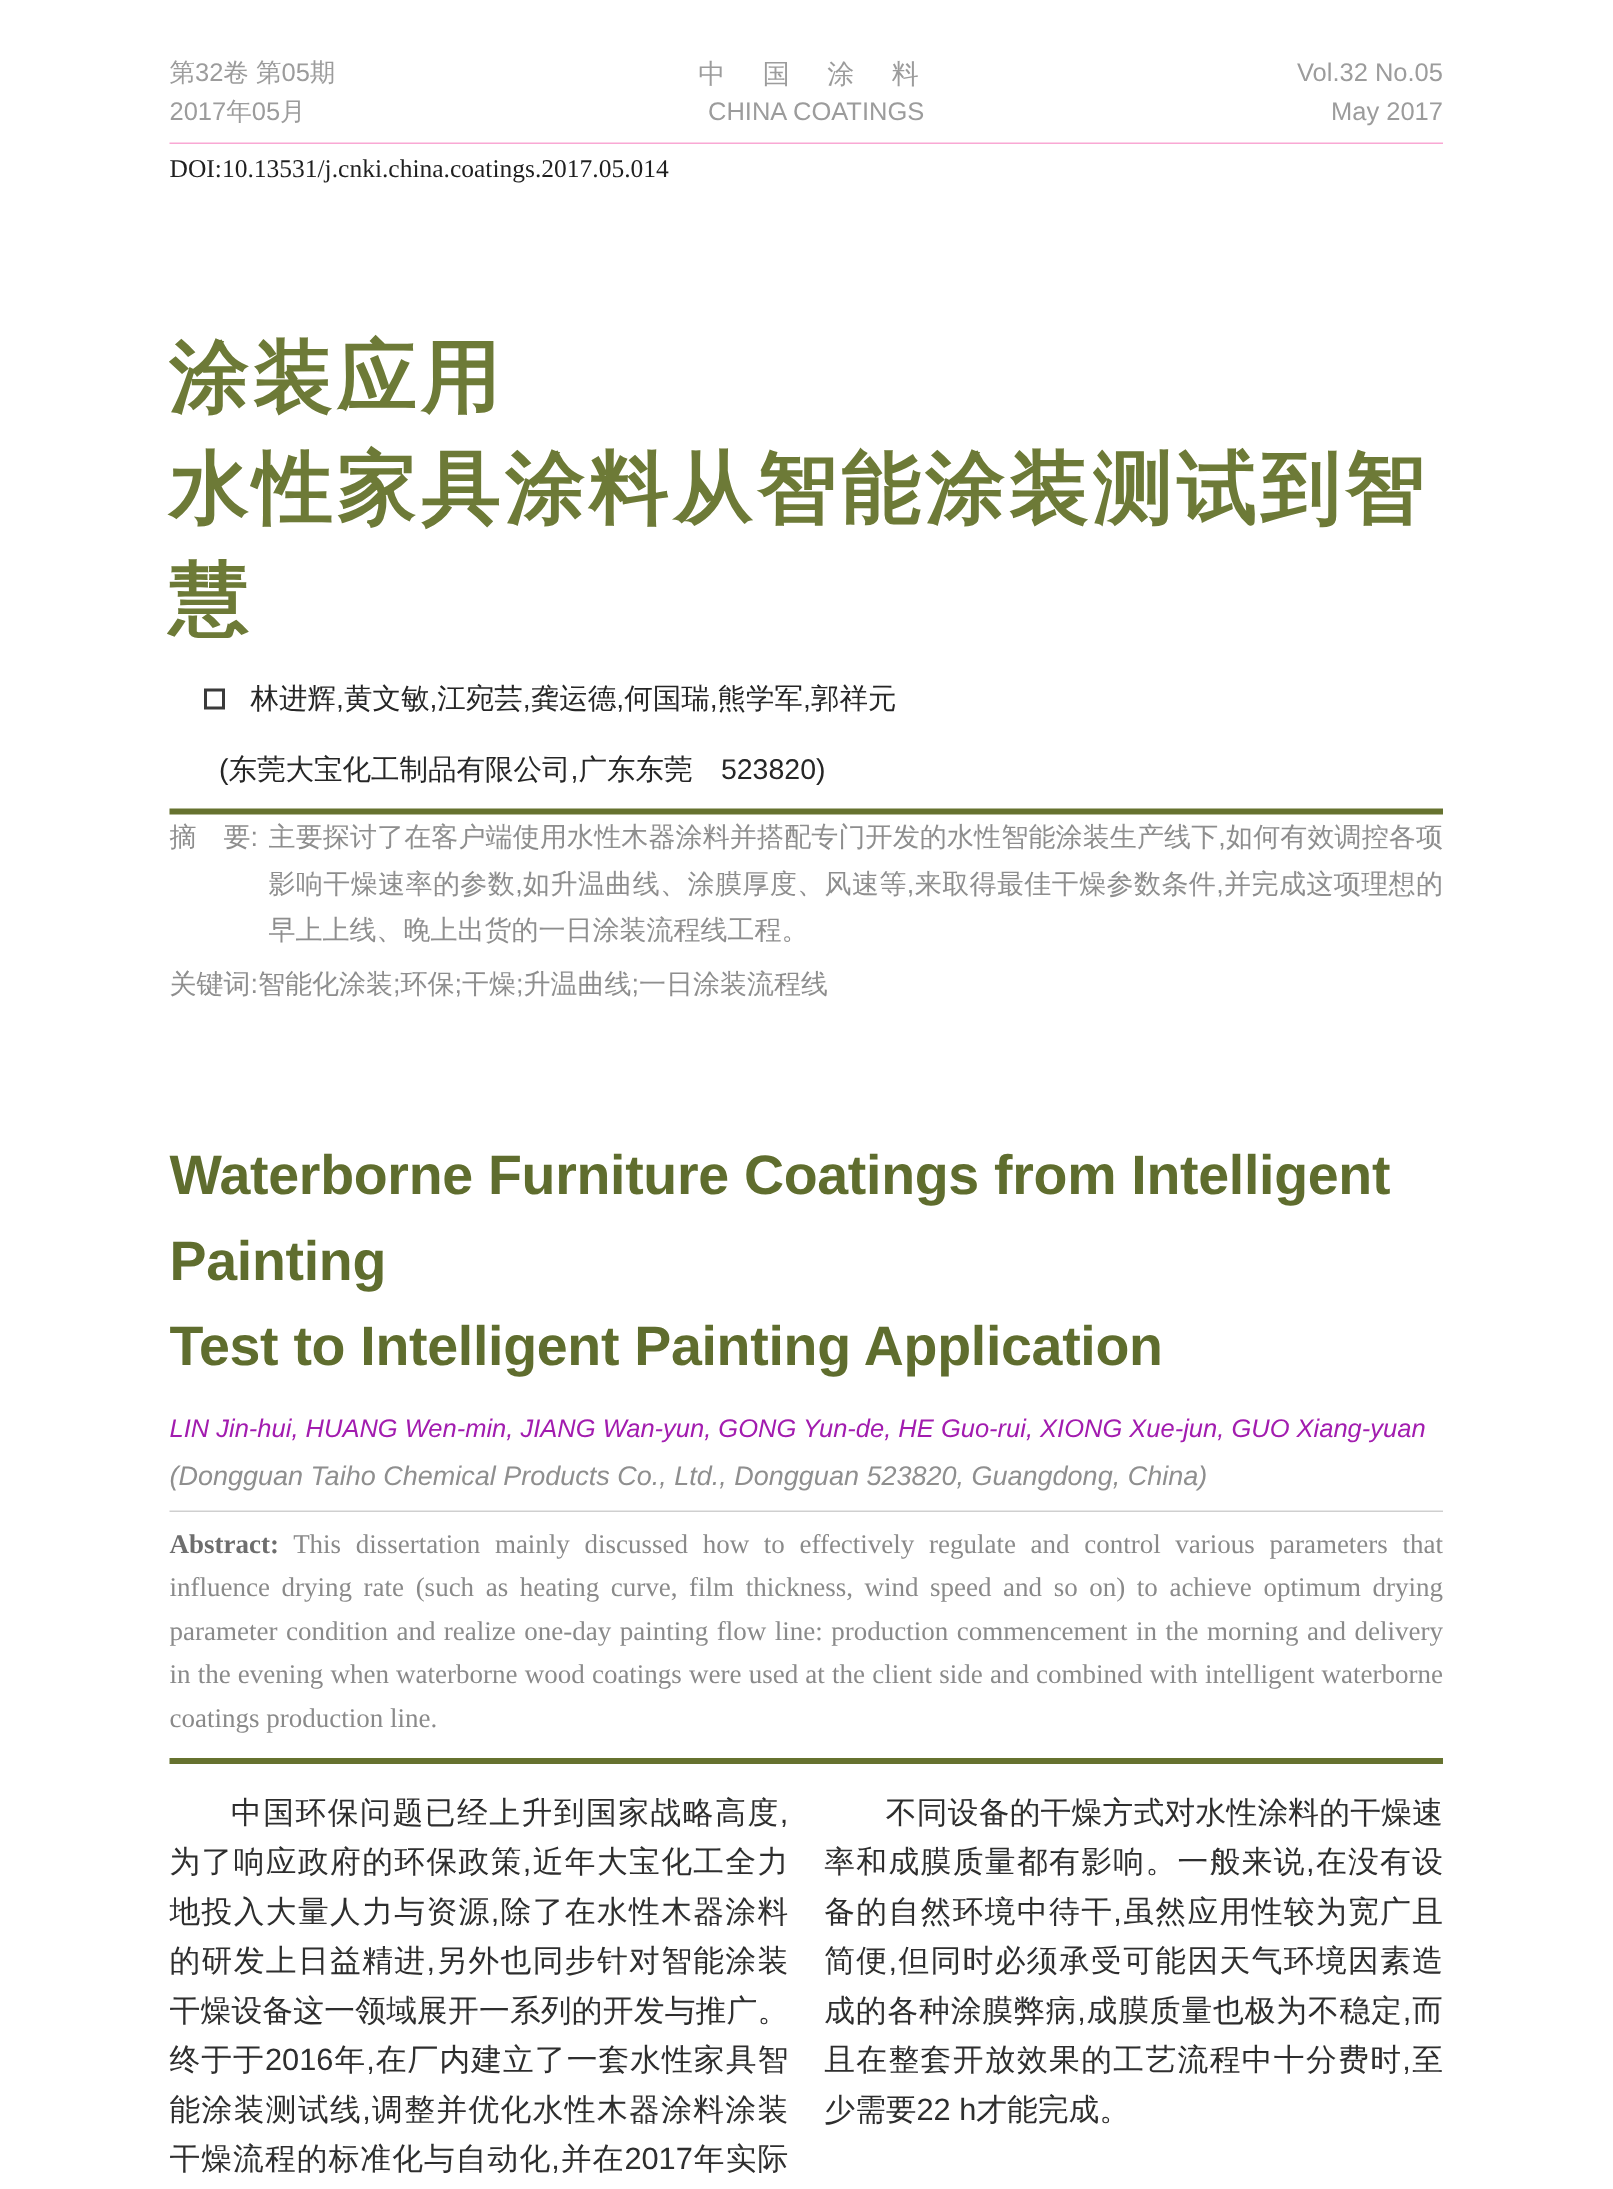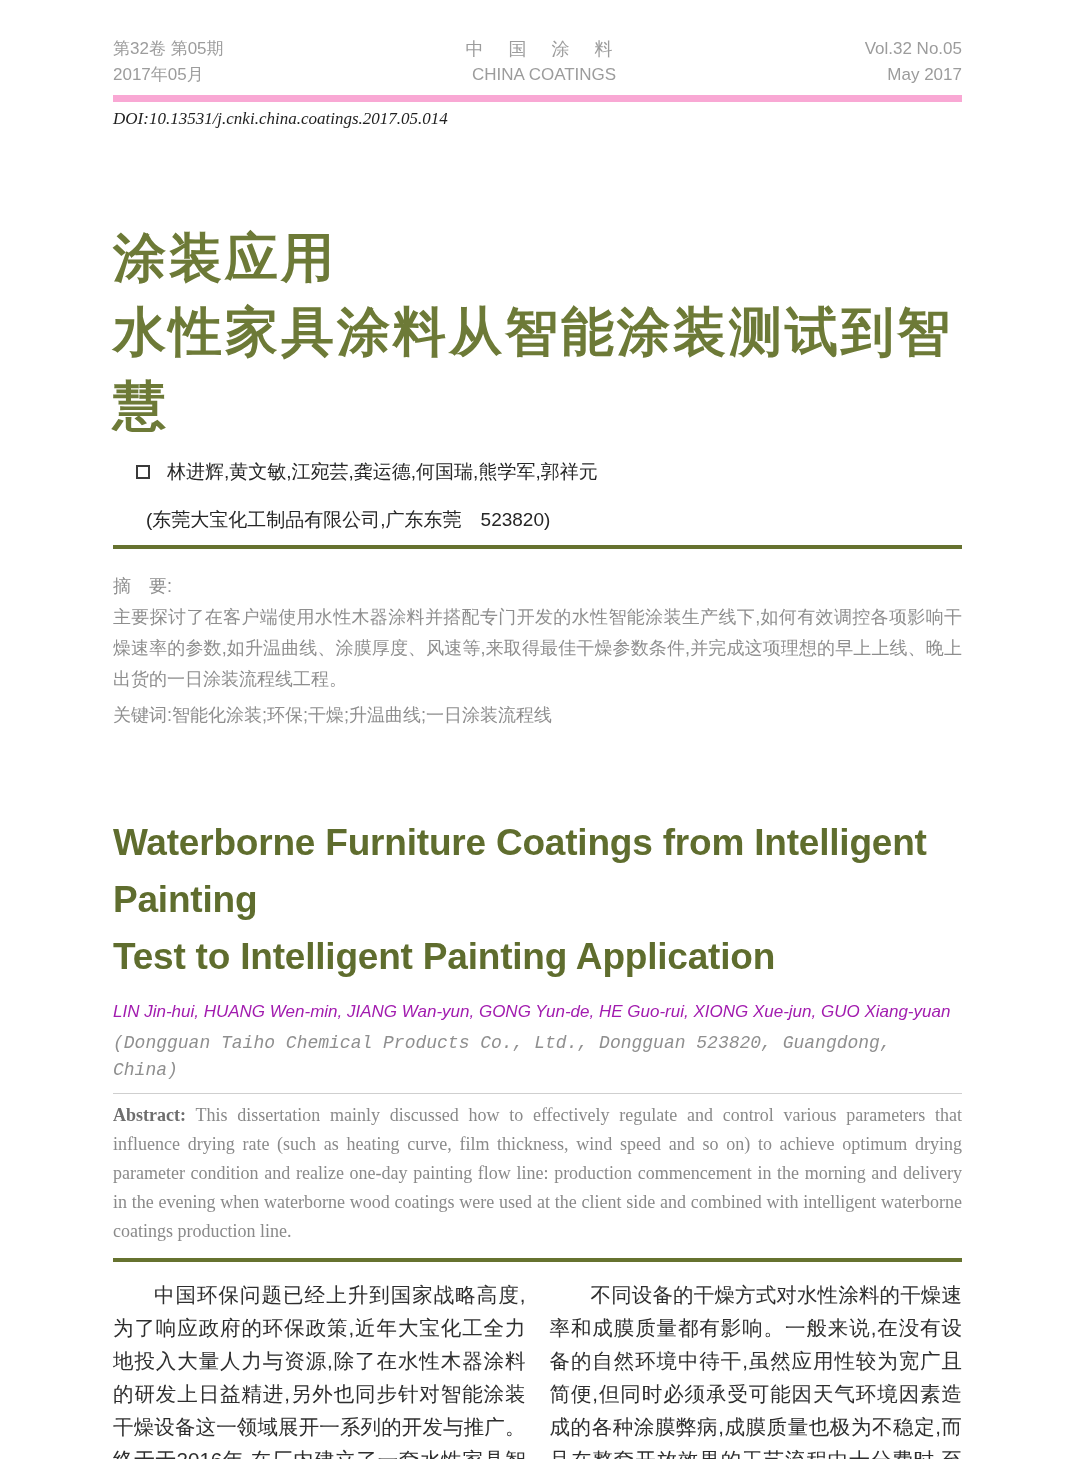--- a/index.html
+++ b/index.html
@@ -11,51 +11,51 @@
     --footer-gb:#8d99a4;
   }
   *{margin:0;padding:0;box-sizing:border-box;}
   html,body{background:#fff;}
   body{width:1075px;height:1459px;overflow:hidden;font-family:"Liberation Sans",sans-serif;}
   .page{width:1075px;height:1459px;padding:36px 113px 0 113px;position:relative;}
 
   
   .hdr{display:flex;justify-content:space-between;align-items:flex-start;
        color:var(--gray-head);font-size:17px;line-height:26px;
-       border-bottom:7px solid #f9a8d4;padding-bottom:7px;}
+       border-bottom:1px solid #f9a8d4;padding-bottom:7px;}
   .hdr .c{text-align:center;}
   .hdr .r{text-align:right;}
   .hdr .journal-cn{letter-spacing:10px;font-size:18px;}
-  .doi{margin-top:7px;font-family:"Liberation Serif",serif;font-size:17px;color:#1f1f1f;font-style:italic;}
+  .doi{margin-top:7px;font-family:"Liberation Serif",serif;font-size:17px;color:#1f1f1f;}
 
   
   .cn-title{margin-top:92px;color:var(--olive);font-weight:bold;
             font-size:53px;line-height:74px;letter-spacing:3px;}
 
   
   .authors-row{margin-top:16px;display:flex;align-items:center;font-size:19px;color:#262626;padding-left:23px;}
   .marker{display:inline-block;width:14px;height:14px;border:2px solid #3a3a3a;margin-right:17px;flex:none;}
   .affil-cn{margin-top:21px;padding-left:33px;font-size:19px;line-height:27px;color:#262626;}
 
   .rule-olive{margin-top:12px;height:4px;background:var(--rule-olive);border:none;}
 
   
-  .abs-cn{margin-top:22px;color:var(--gray-abs);font-size:18px;line-height:31px;flex-direction:column;}
+  .abs-cn{color:var(--gray-abs);font-size:18px;line-height:31px;}
   .hang{display:flex;}
   .hang .lab{flex:none;width:66px;}
   .hang .txt{flex:1;text-align:justify;}
   .kw-row{margin-top:5px;color:var(--gray-abs);font-size:18px;line-height:30px;}
   .clc-row{margin-top:7px;color:var(--gray-abs);font-size:18px;line-height:30px;
            display:grid;grid-template-columns:39% 26% 35%;}
 
   
   .en-title{margin-top:84px;color:#5f6d2e;font-weight:bold;
             font-size:37px;line-height:57px;letter-spacing:-0.2px;}
   .en-authors{margin-top:14px;font-size:17px;color:#a21caf;line-height:26px;font-style:italic;}
-  .en-affil{margin-top:5px;font-family:Liberation Mono, monospace;font-style:italic;
+  .en-affil{margin-top:5px;font-family:Liberation Sans, sans-serif;font-style:italic;
             font-size:18px;color:#8f8f8f;line-height:27px;}
   .rule-thin{margin-top:9px;height:1px;background:#cfcfcf;border:none;}
   .abs-en{margin-top:7px;font-family:"Liberation Serif",serif;font-size:18px;
           color:#8a8a8a;line-height:29px;text-align:justify;}
   .abs-en b,.kw-en b{color:#6e6e6e;}
   .kw-en{font-family:"Liberation Serif",serif;font-size:18px;color:#8a8a8a;line-height:29px;}
 
   
   .sec-head{margin-top:90px;color:var(--olive);font-weight:bold;font-size:23px;line-height:30px;}
   .sec-head .num{margin-right:26px;}

